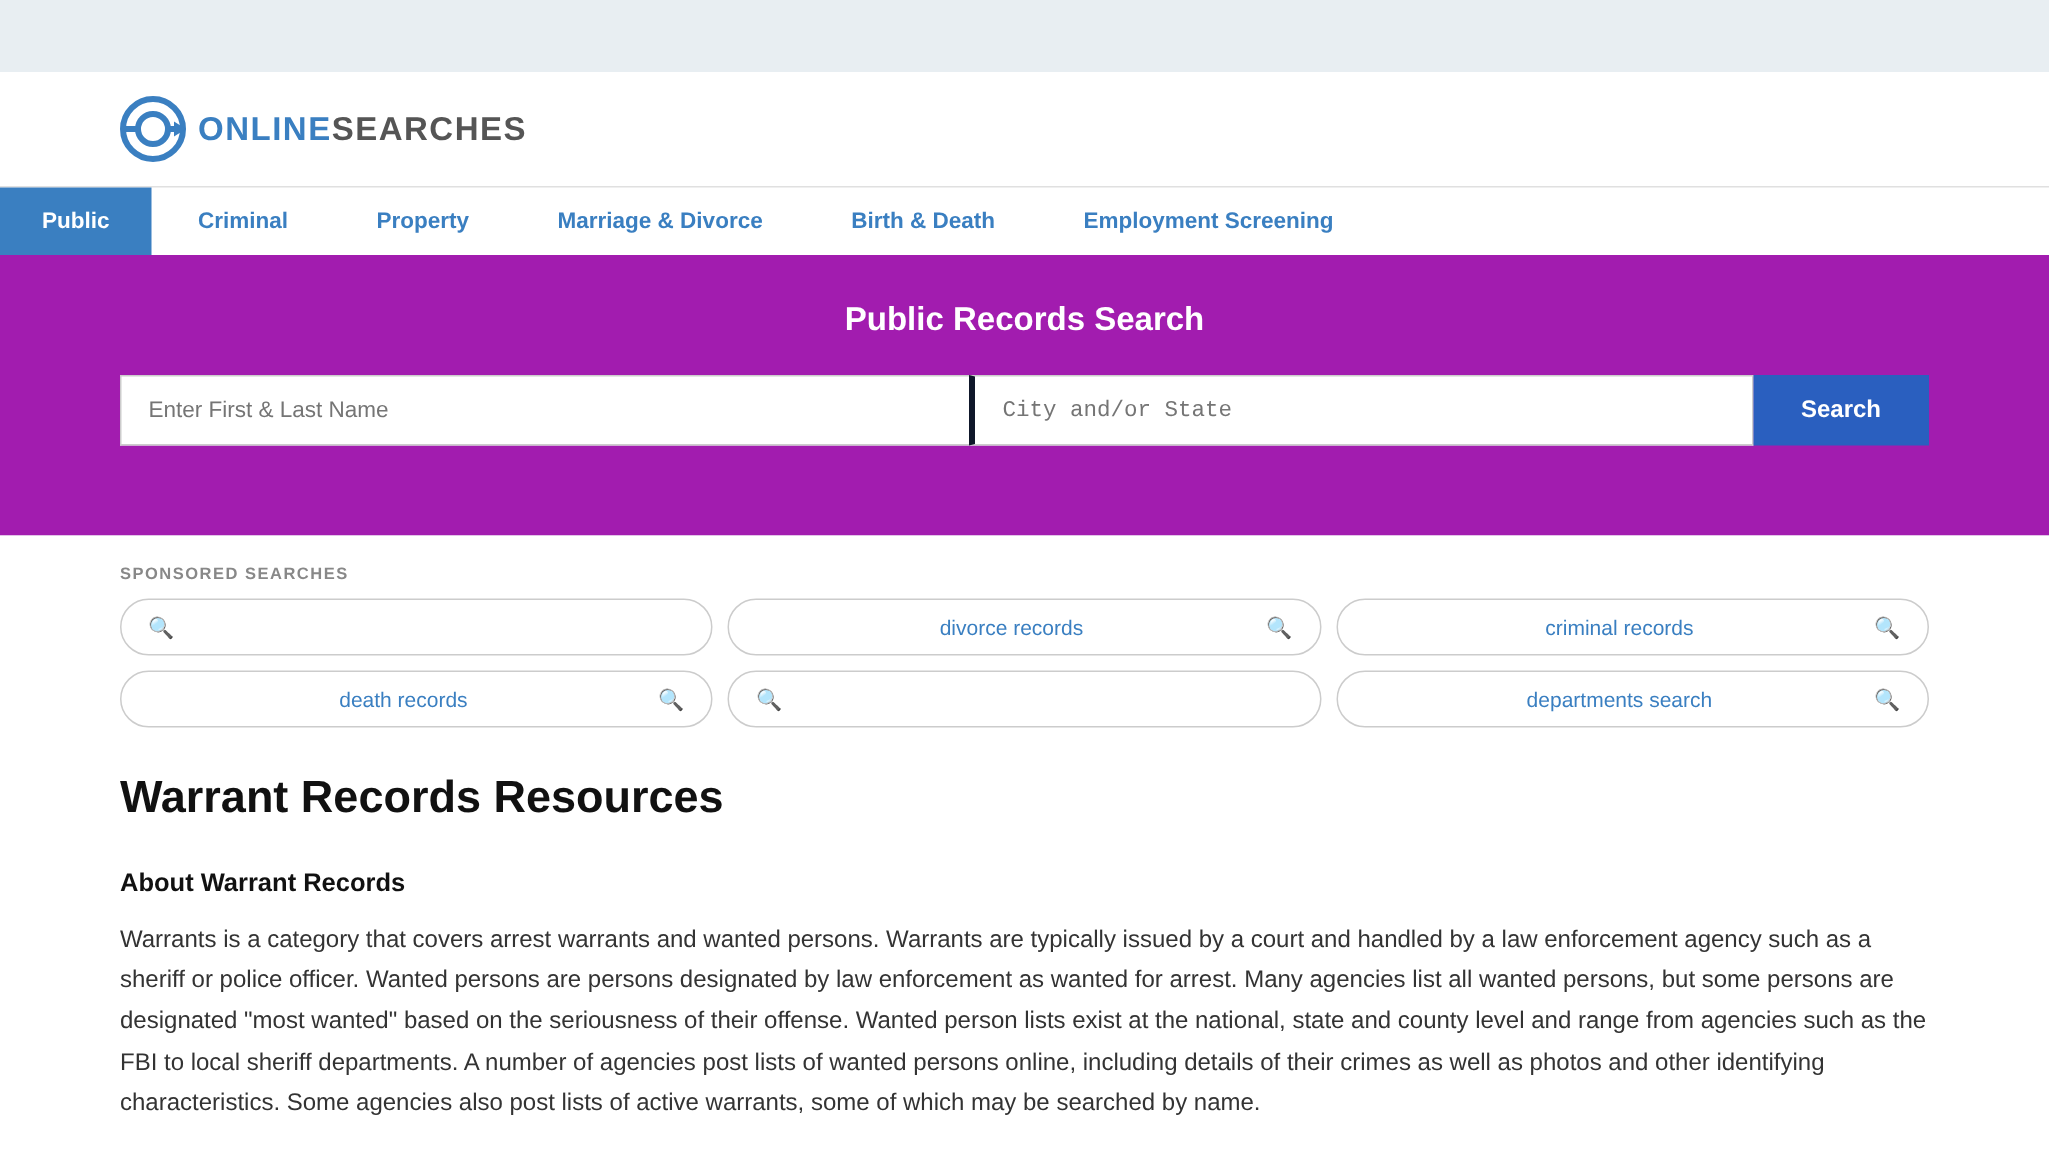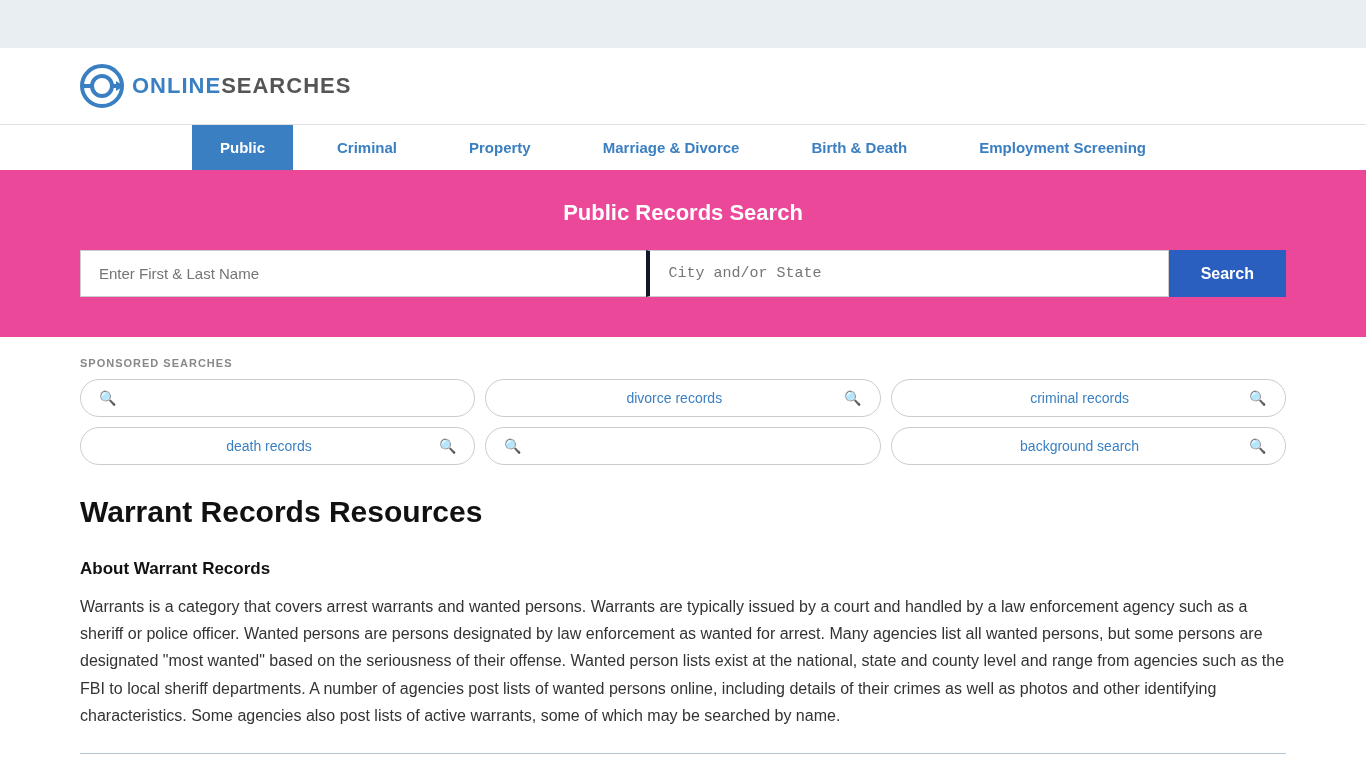--- a/index.html
+++ b/index.html
@@ -43,42 +43,42 @@
       font-size: 22px;
       font-weight: 900;
       color: #555;
       letter-spacing: 1px;
     }
 
     
     .nav {
       background-color: #fff;
       display: flex;
-      justify-content: center;
-      gap: 16px;
+      justify-content: flex-start;
+      gap: 3px;
       border-top: 1px solid #e0e0e0;
     }
     .nav-item {
       padding: 14px 28px;
       font-size: 15px;
       font-weight: 600;
       color: #3a7fc1;
       cursor: pointer;
       text-decoration: none;
       display: block;
     }
     .nav-item.active {
       background-color: #3a7fc1;
       color: #fff;
     }
 
     
     .hero {
-      background-color: #ec4899;
-      padding: 30px 80px 40px;
+      background-color: #a21caf;
+      padding: 30px 80px 60px;
     }
     .hero-title {
       text-align: center;
       color: #fff;
       font-size: 22px;
       font-weight: 700;
       margin-bottom: 24px;
     }
     .search-bar {
       display: flex;
@@ -254,21 +254,21 @@
     <div class="sponsored-item">
       <span class="sponsored-item-text">death records</span>
       <span class="search-icon-small">🔍</span>
     </div>
 
     <div class="sponsored-item">
       <span class="search-icon-small">🔍</span>
     </div>
 
     <div class="sponsored-item">
-      <span class="sponsored-item-text">background search</span>
+      <span class="sponsored-item-text">departments search</span>
       <span class="search-icon-small">🔍</span>
     </div>
 
   </div>
 
   <h1 class="page-title">Warrant Records Resources</h1>
 
   <h2 class="section-title">About Warrant Records</h2>
   <p class="section-text">Warrants is a category that covers arrest warrants and wanted persons. Warrants are typically issued by a court and handled by a law enforcement agency such as a sheriff or police officer. Wanted persons are persons designated by law enforcement as wanted for arrest. Many agencies list all wanted persons, but some persons are designated "most wanted" based on the seriousness of their offense. Wanted person lists exist at the national, state and county level and range from agencies such as the FBI to local sheriff departments. A number of agencies post lists of wanted persons online, including details of their crimes as well as photos and other identifying characteristics. Some agencies also post lists of active warrants, some of which may be searched by name.</p>
 

